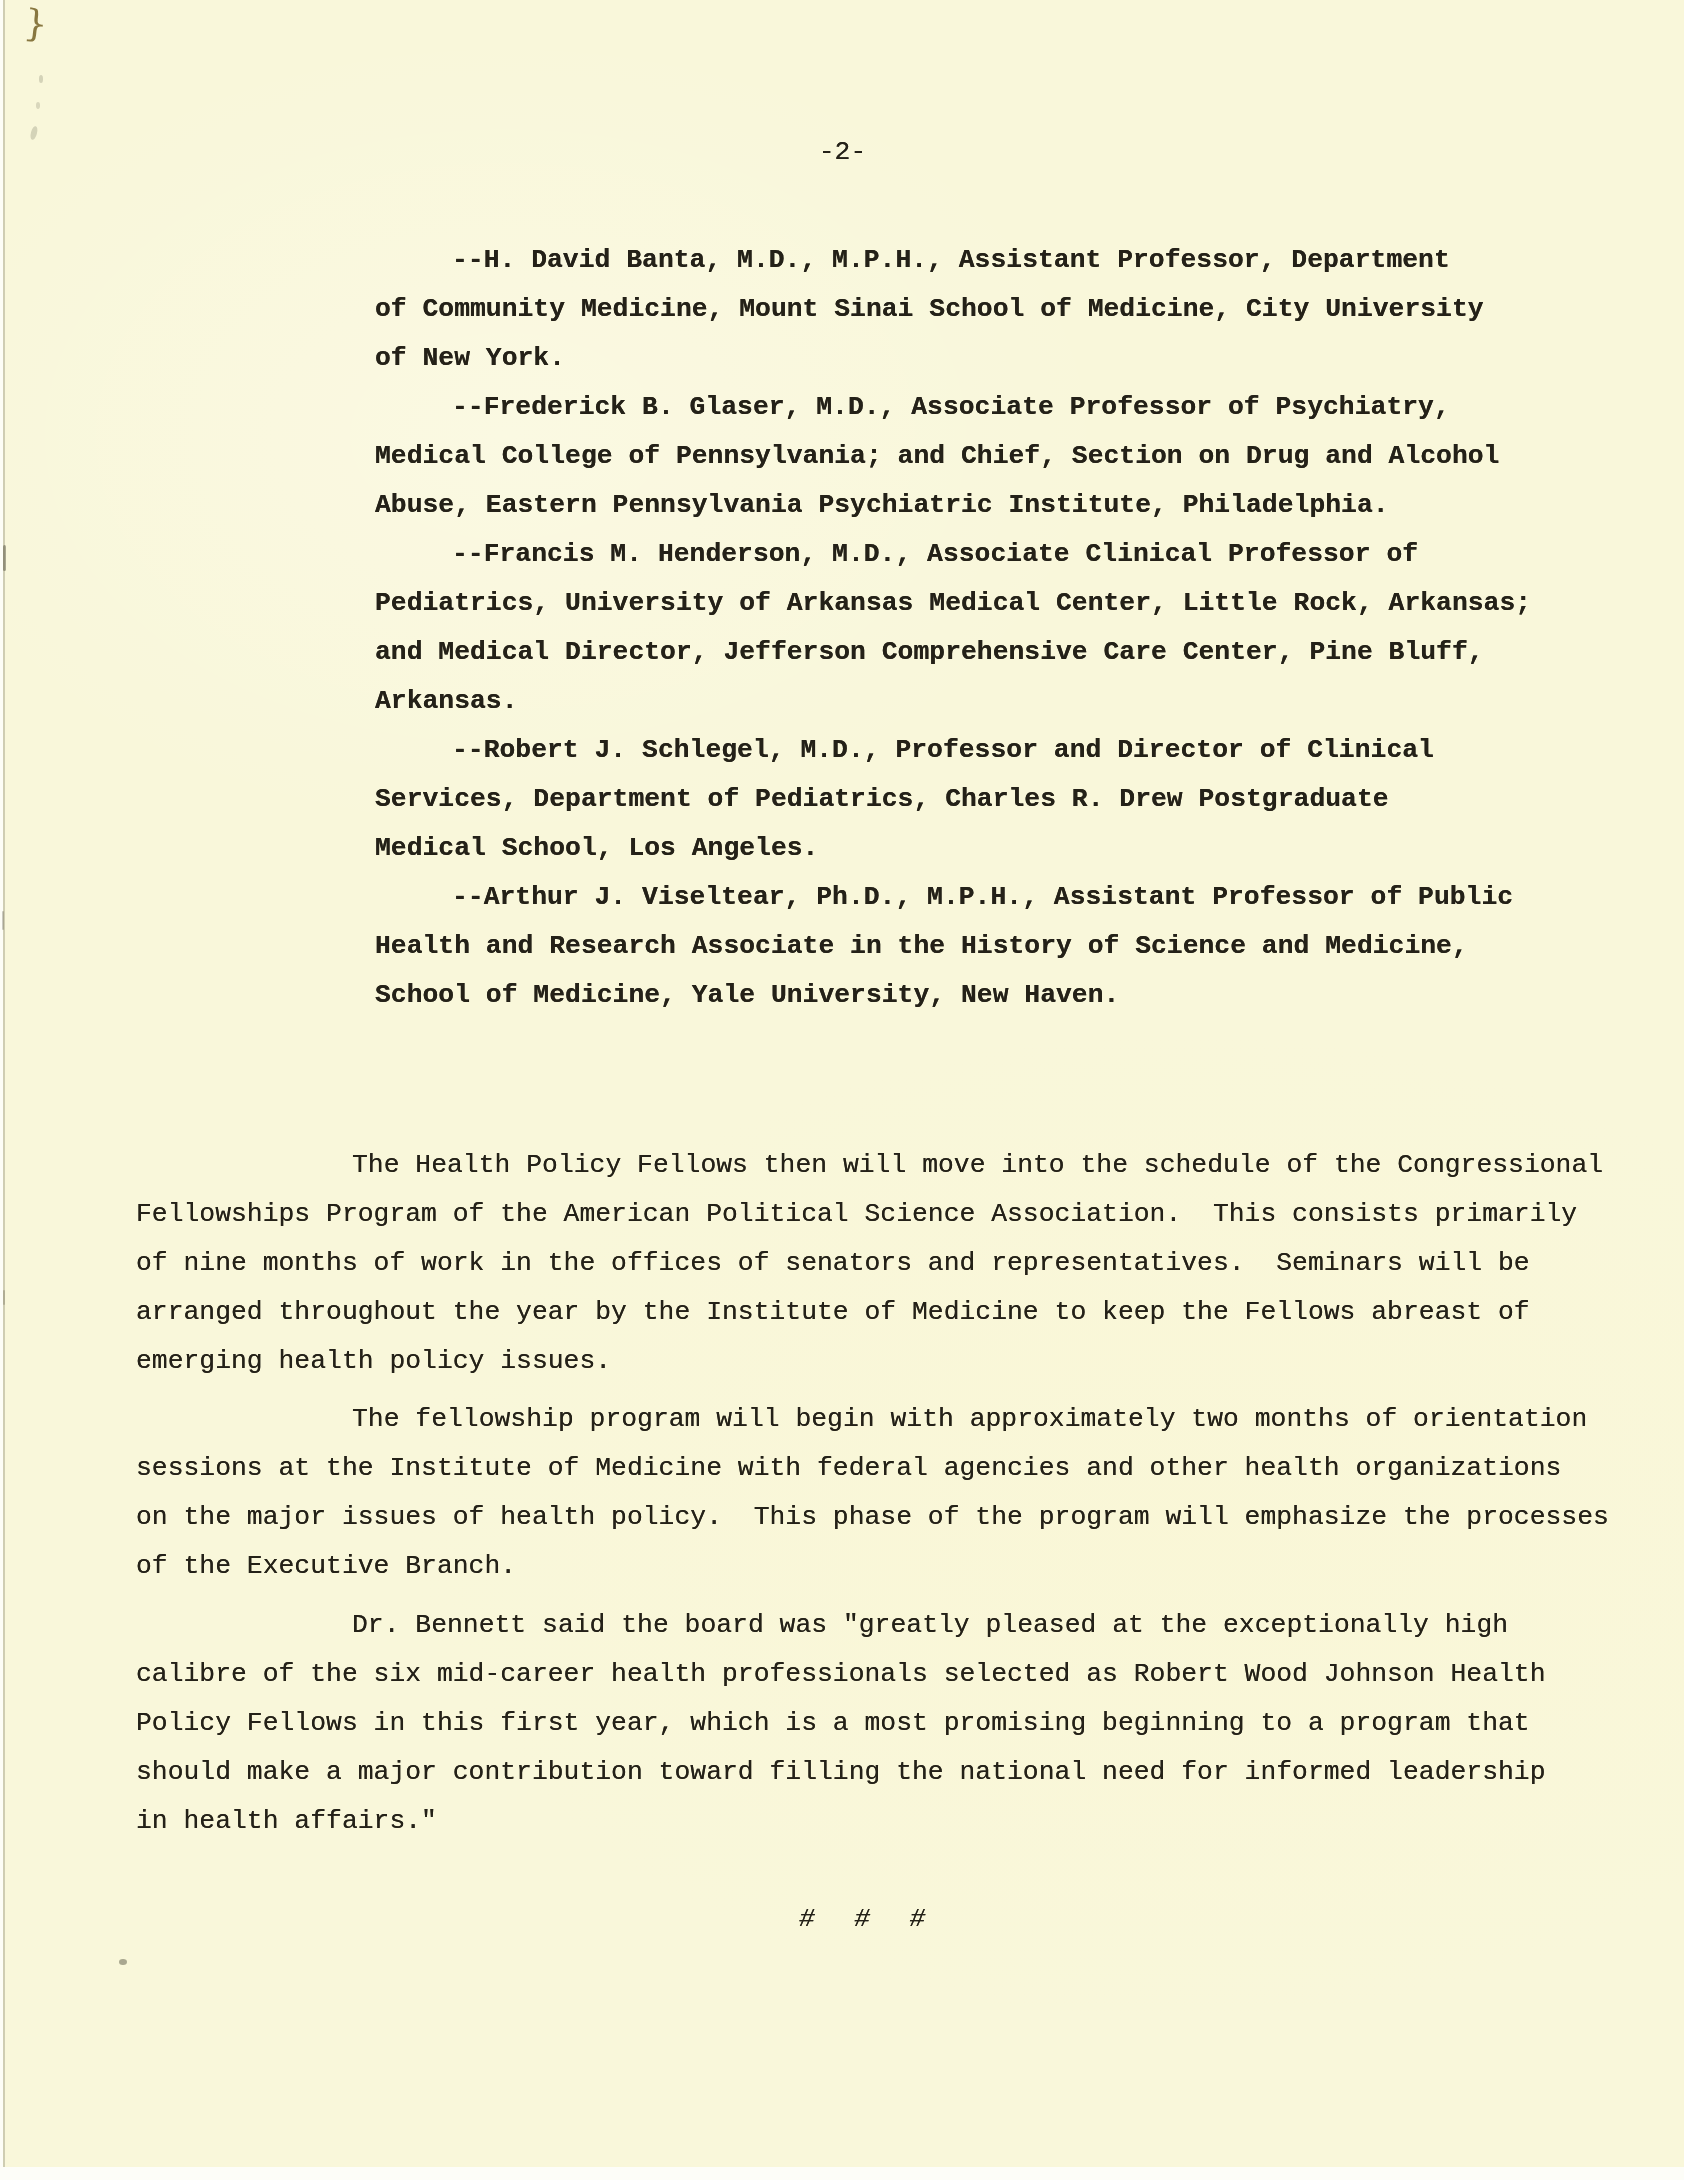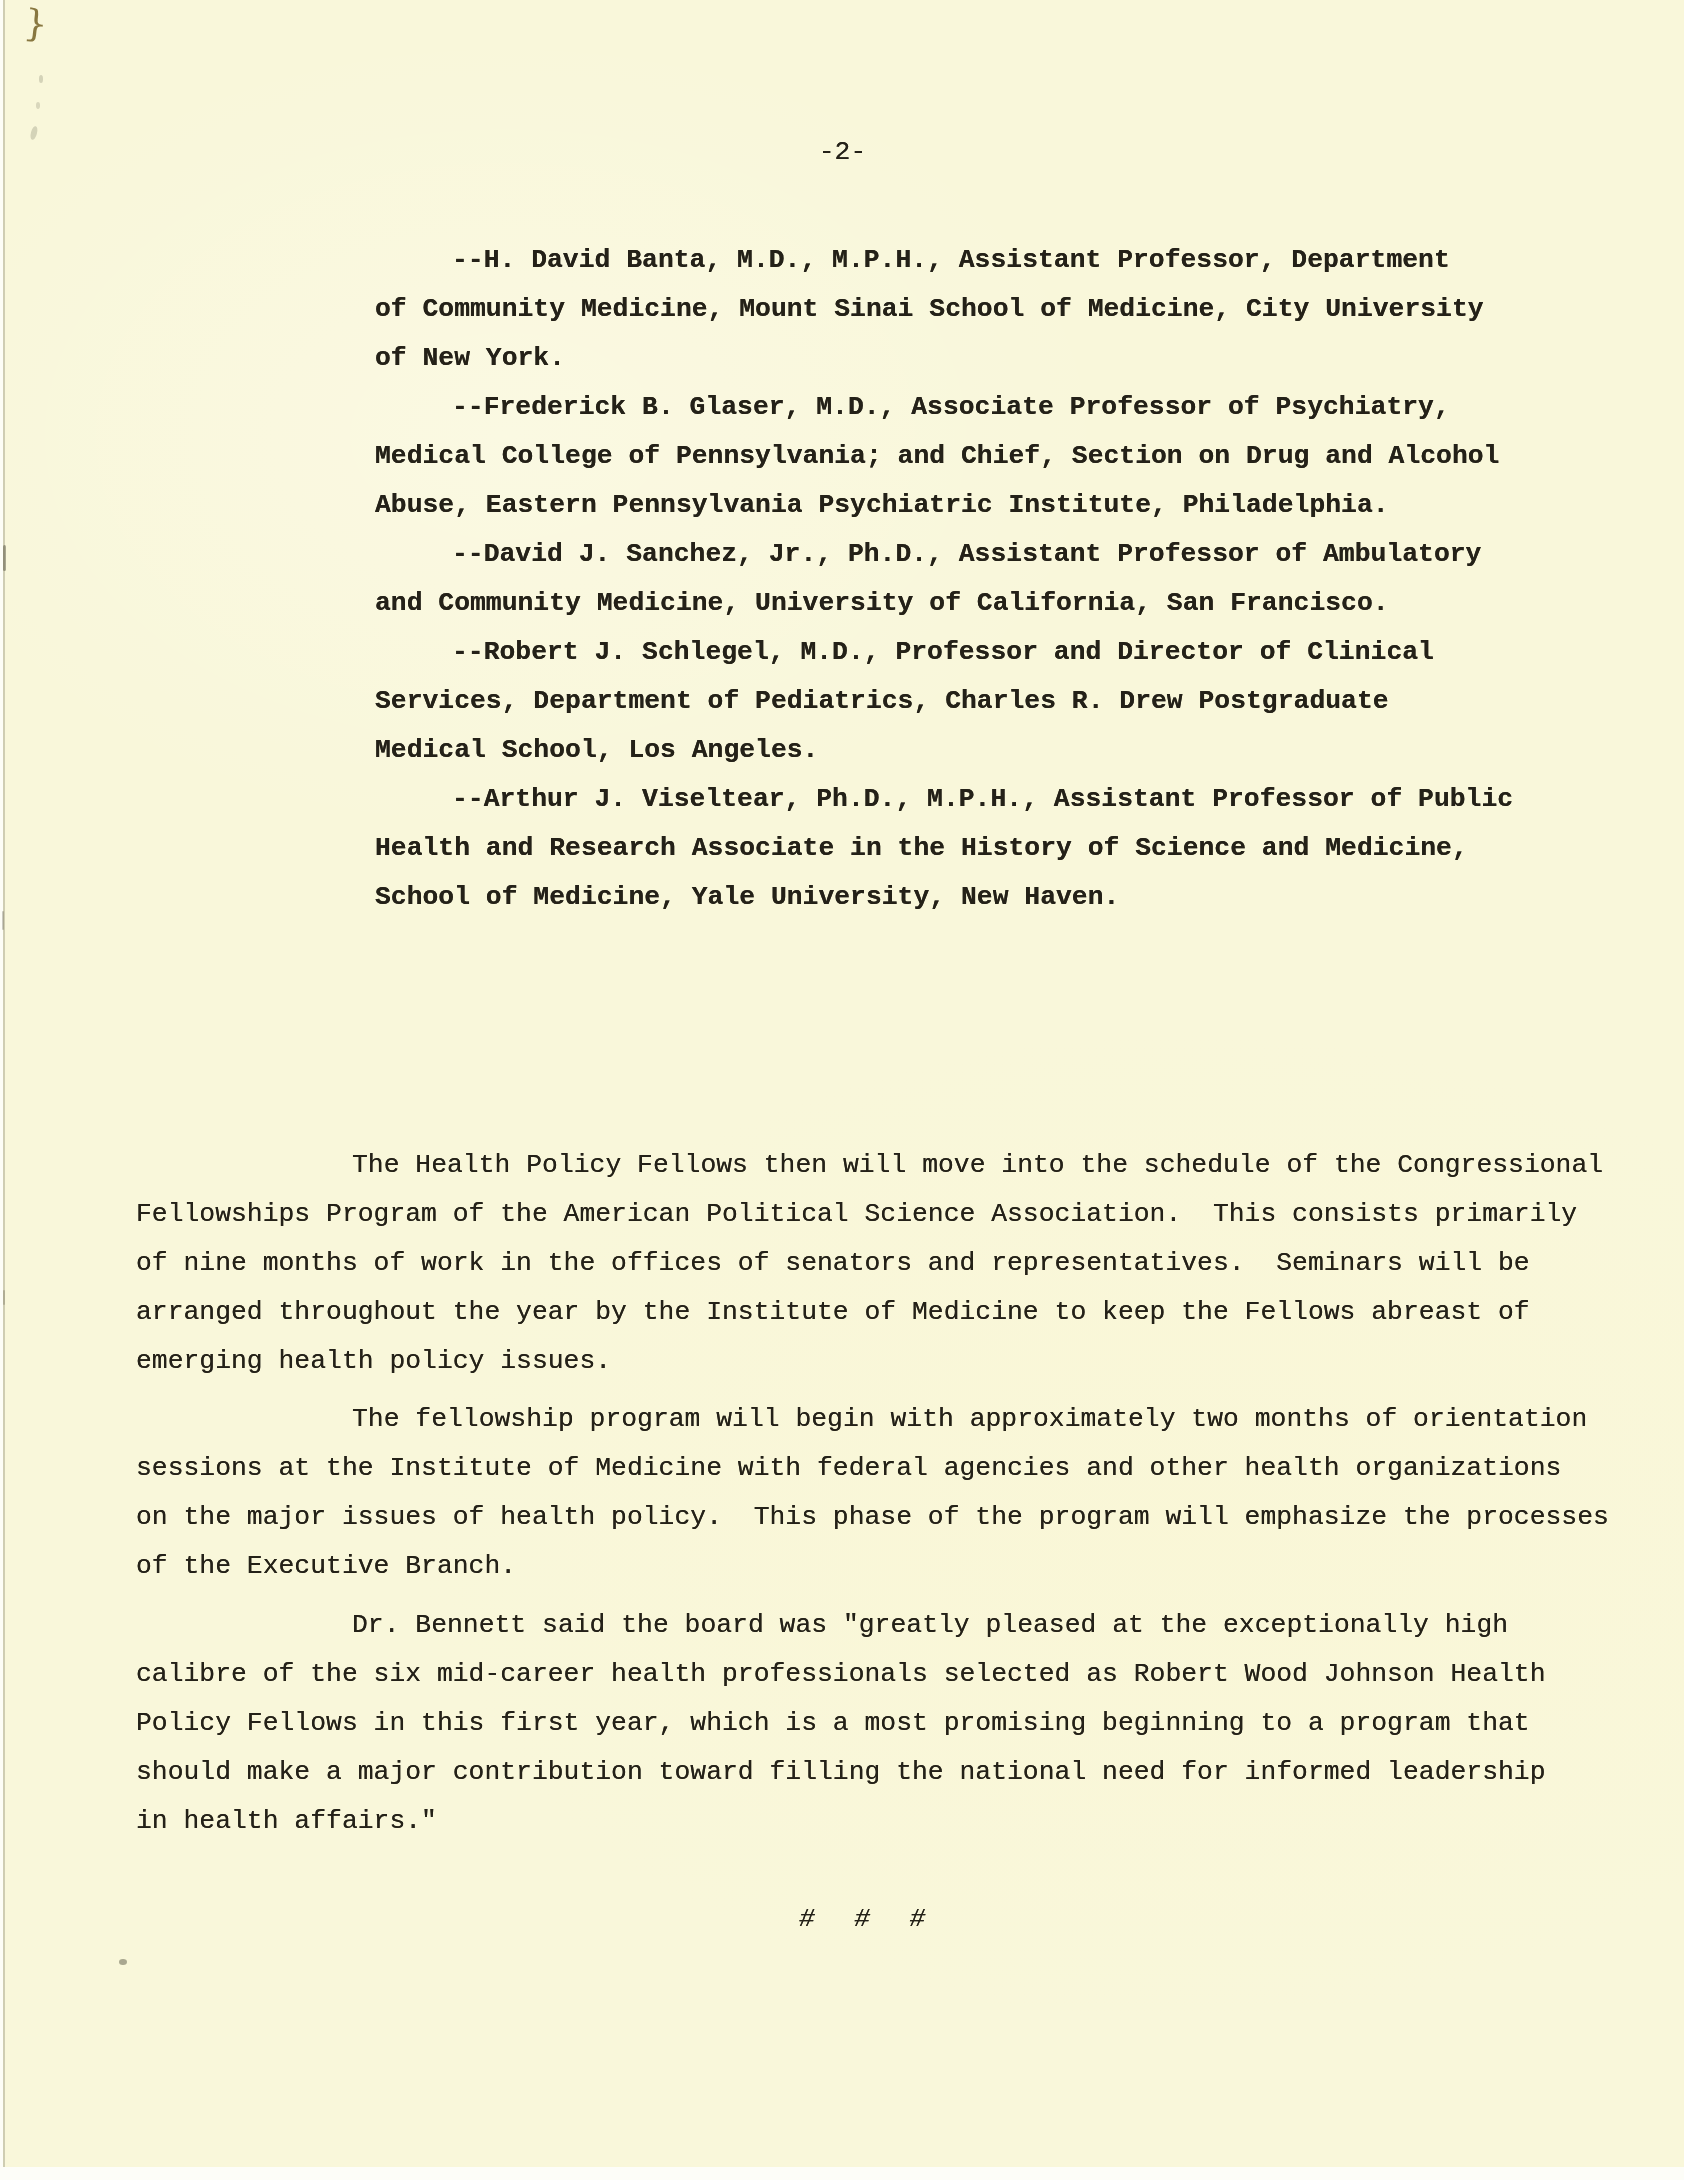--- a/index.html
+++ b/index.html
@@ -76,22 +76,24 @@
 
   <div class="page-number typed">-2-</div>
 
   <div class="fellows">
     <p class="fellow typed">--H. David Banta, M.D., M.P.H., Assistant Professor, Department
 of Community Medicine, Mount Sinai School of Medicine, City University
 of New York.</p>
     <p class="fellow typed">--Frederick B. Glaser, M.D., Associate Professor of Psychiatry,
 Medical College of Pennsylvania; and Chief, Section on Drug and Alcohol
 Abuse, Eastern Pennsylvania Psychiatric Institute, Philadelphia.</p>
-    <p class="fellow typed">--David J. Sanchez, Jr., Ph.D., Assistant Professor of Ambulatory
-and Community Medicine, University of California, San Francisco.</p>
+    <p class="fellow typed">--Francis M. Henderson, M.D., Associate Clinical Professor of
+Pediatrics, University of Arkansas Medical Center, Little Rock, Arkansas;
+and Medical Director, Jefferson Comprehensive Care Center, Pine Bluff,
+Arkansas.</p>
     <p class="fellow typed">--Robert J. Schlegel, M.D., Professor and Director of Clinical
 Services, Department of Pediatrics, Charles R. Drew Postgraduate
 Medical School, Los Angeles.</p>
     <p class="fellow typed">--Arthur J. Viseltear, Ph.D., M.P.H., Assistant Professor of Public
 Health and Research Associate in the History of Science and Medicine,
 School of Medicine, Yale University, New Haven.</p>
   </div>
 
   <div class="body-paragraphs">
     <p class="para typed">The Health Policy Fellows then will move into the schedule of the Congressional

